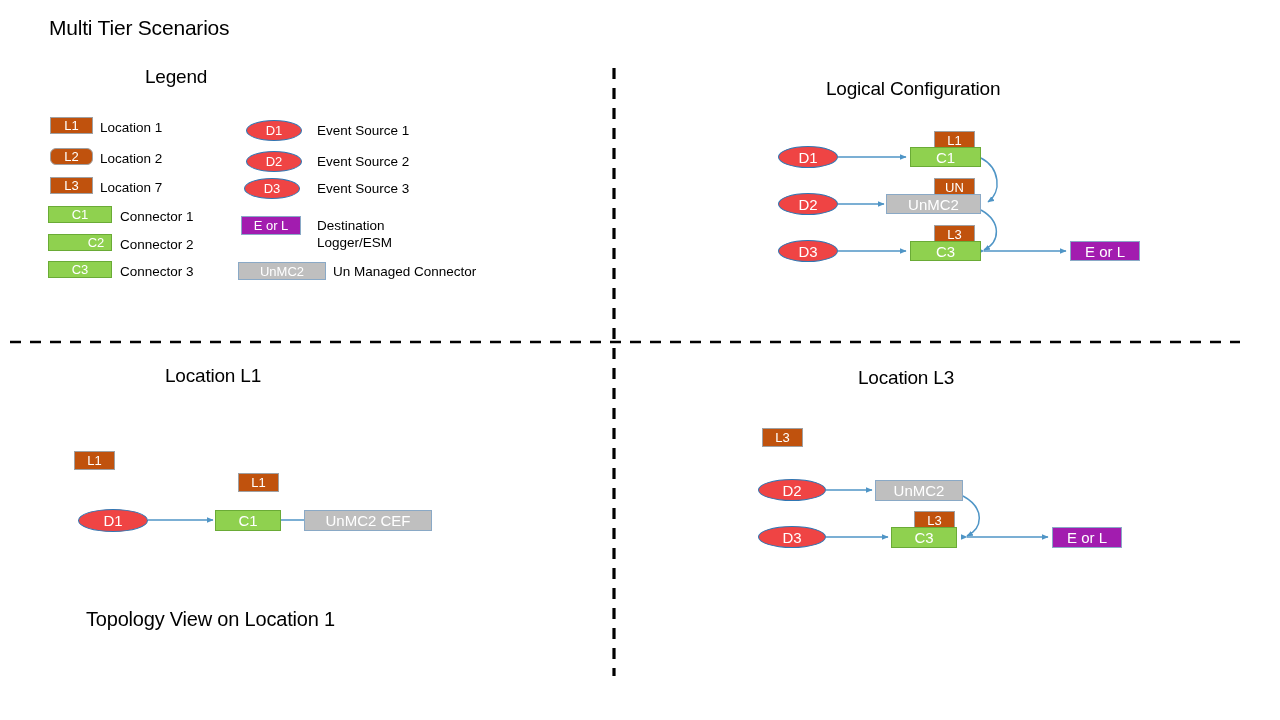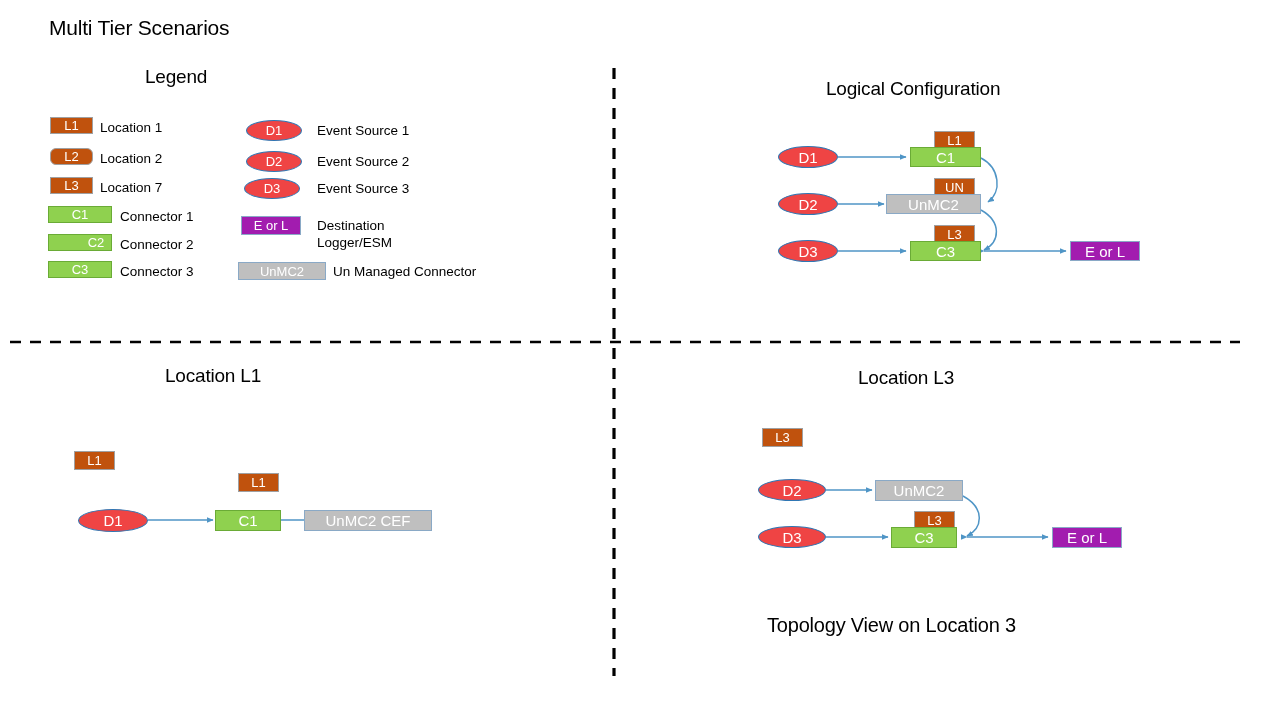--- a/index.html
+++ b/index.html
@@ -196,20 +196,21 @@
 
   <div class="node loc" style="left:74px; top:451px; width:41px; height:19px;">L1</div>
 
   <div class="node src lg" style="left:78px; top:509px; width:70px; height:23px;">D1</div>
 
   <div class="node loc" style="left:238px; top:473px; width:41px; height:19px;">L1</div>
   <div class="node conn lg" style="left:215px; top:510px; width:66px; height:21px;">C1</div>
 
   <div class="node unmc lg" style="left:304px; top:510px; width:128px; height:21px;">UnMC2 CEF</div>
 
+  <div class="caption" style="left:86px; top:608px;">Topology View on Location 1</div>
 
   <div class="section-title" style="left:858px; top:367px;">Location L3</div>
 
   <svg class="arrows">
 
     <line x1="826" y1="490" x2="872" y2="490" stroke="#4f95c6" stroke-width="1.5" marker-end="url(#ah)"></line>
 
     <line x1="826" y1="537" x2="888" y2="537" stroke="#4f95c6" stroke-width="1.5" marker-end="url(#ah)"></line>
 
     <path d="M963,496 C985,508 983,528 967,536" fill="none" stroke="#4f95c6" stroke-width="1.5" marker-end="url(#ah)"></path>
@@ -222,15 +223,14 @@
   <div class="node src lg" style="left:758px; top:479px; width:68px; height:22px;">D2</div>
   <div class="node src lg" style="left:758px; top:526px; width:68px; height:22px;">D3</div>
 
   <div class="node unmc lg" style="left:875px; top:480px; width:88px; height:21px;">UnMC2</div>
 
   <div class="node loc" style="left:914px; top:511px; width:41px; height:19px;">L3</div>
   <div class="node conn lg" style="left:891px; top:527px; width:66px; height:21px;">C3</div>
 
   <div class="node dest lg" style="left:1052px; top:527px; width:70px; height:21px;">E or L</div>
 
-  <div class="caption" style="left:767px; top:614px;">Topology View on Location 3</div>
 
 </div>
 
 </body></html>

